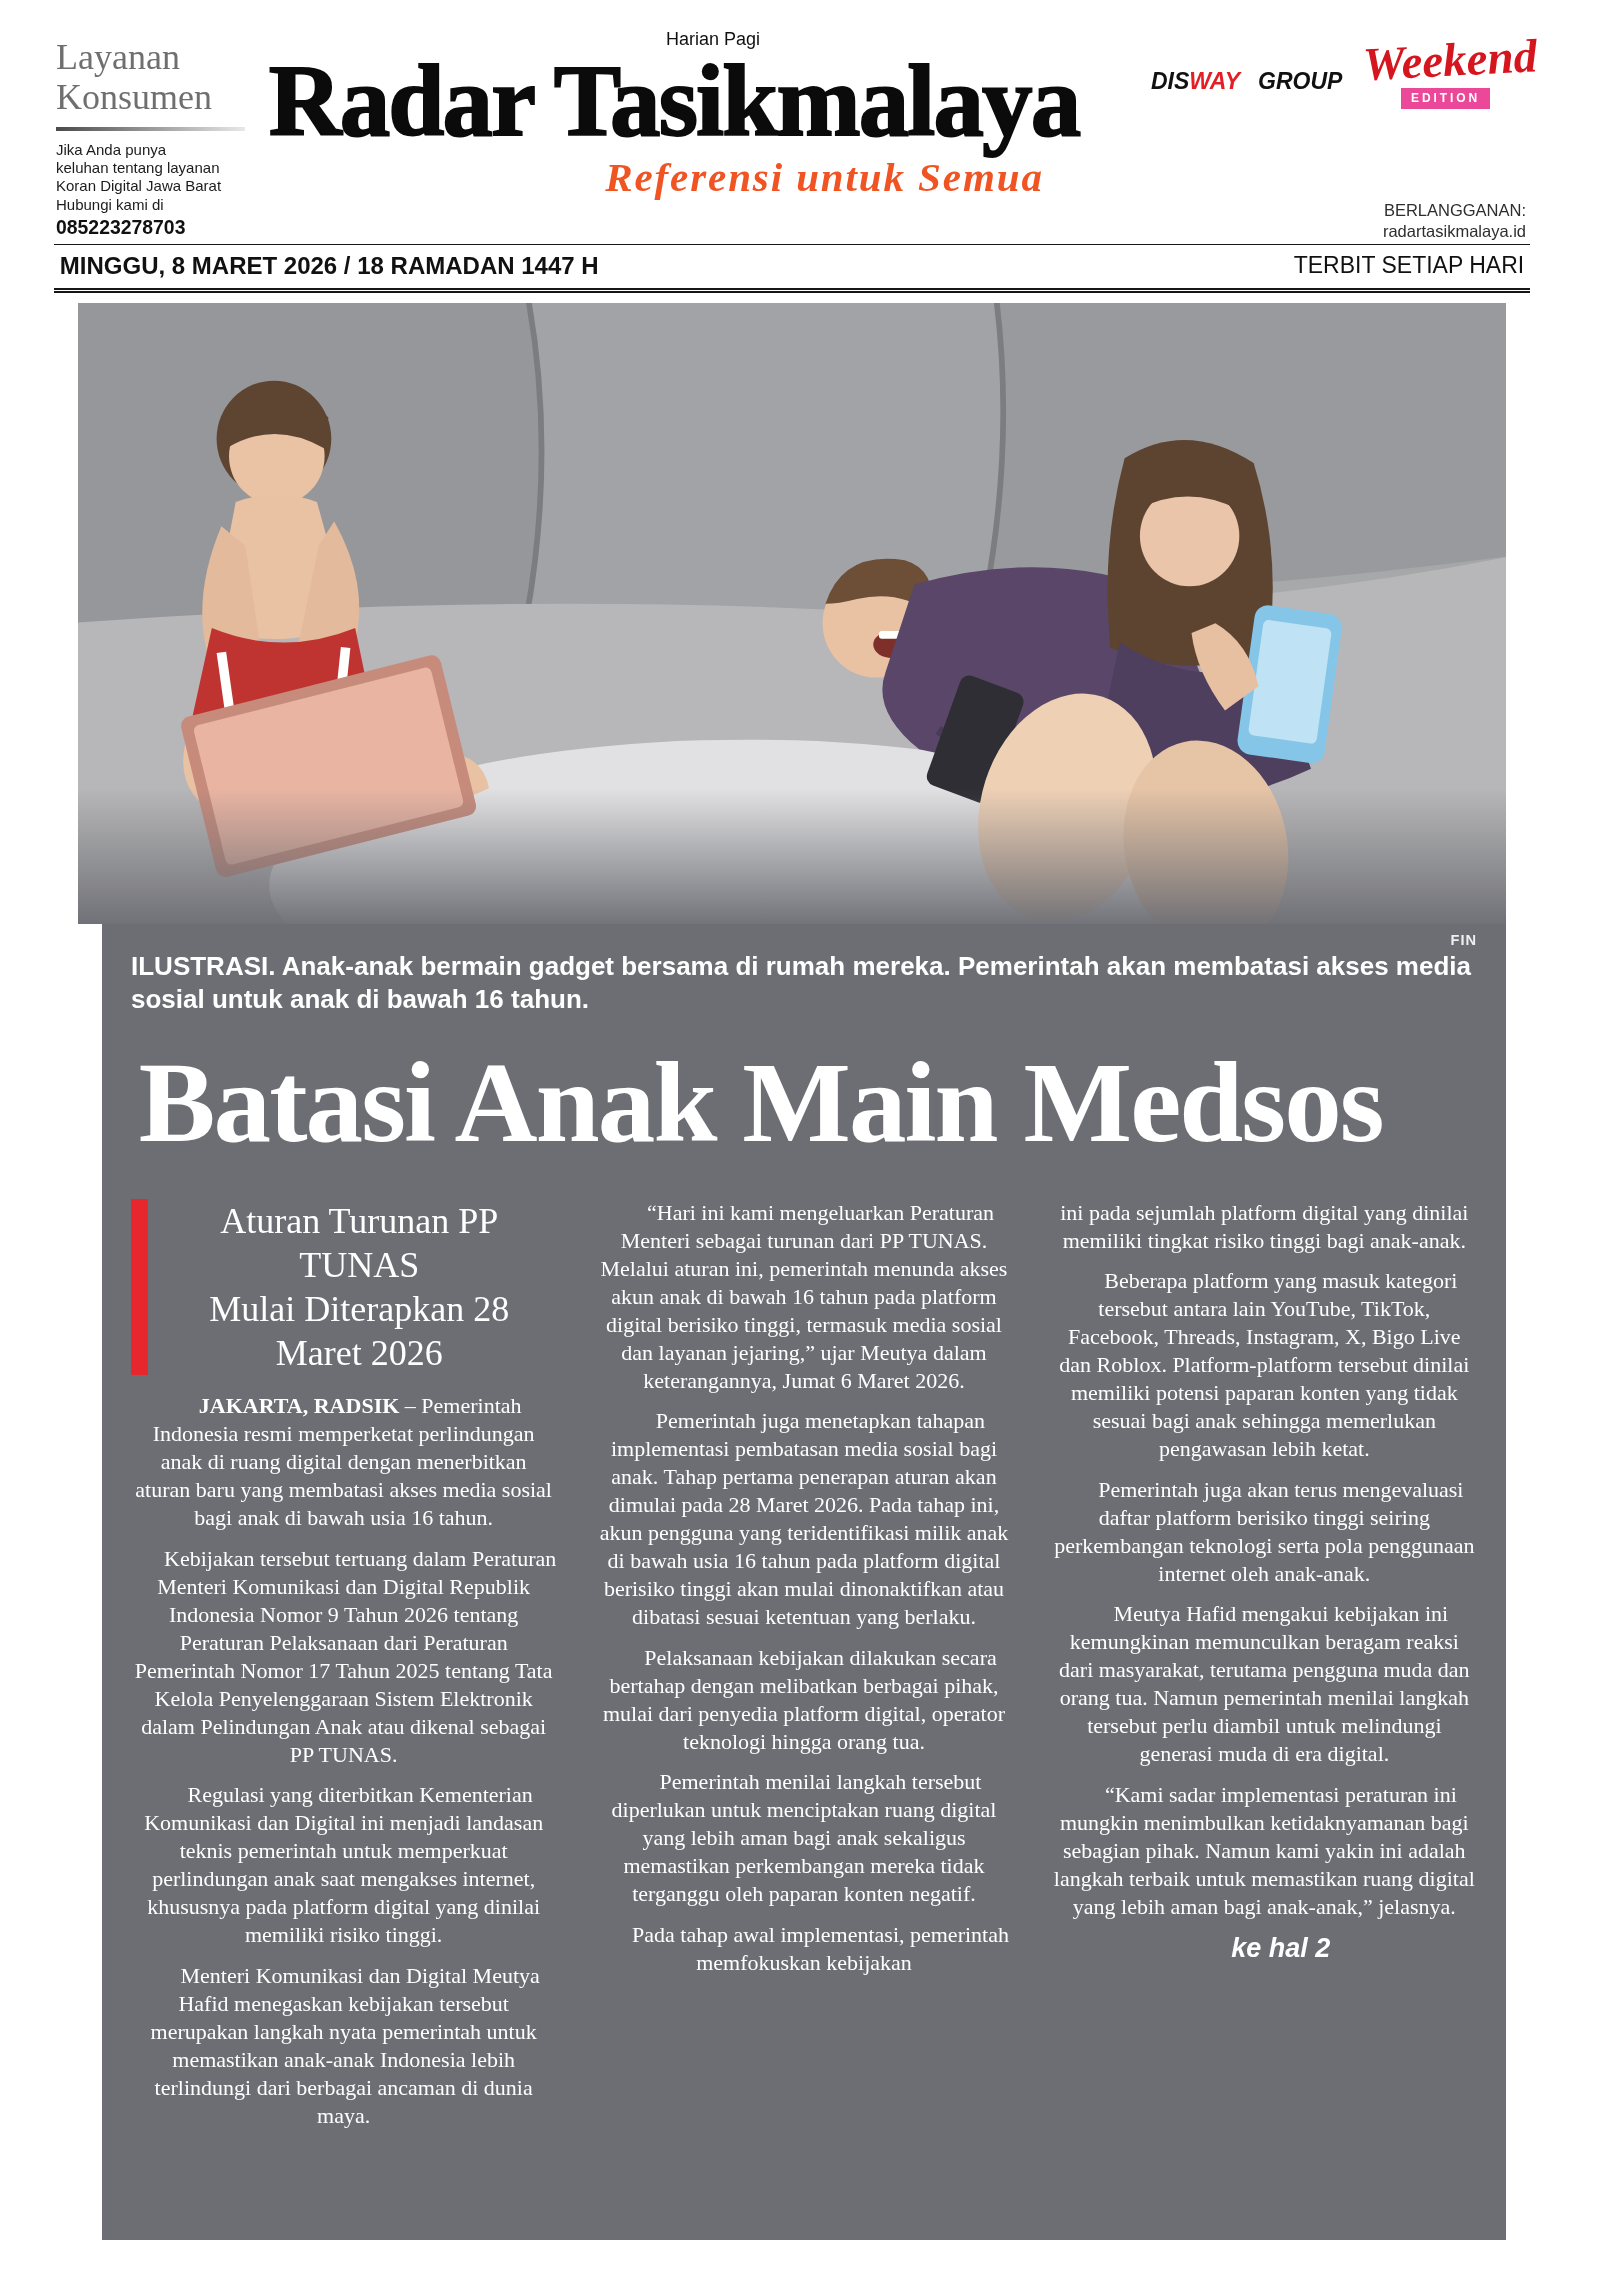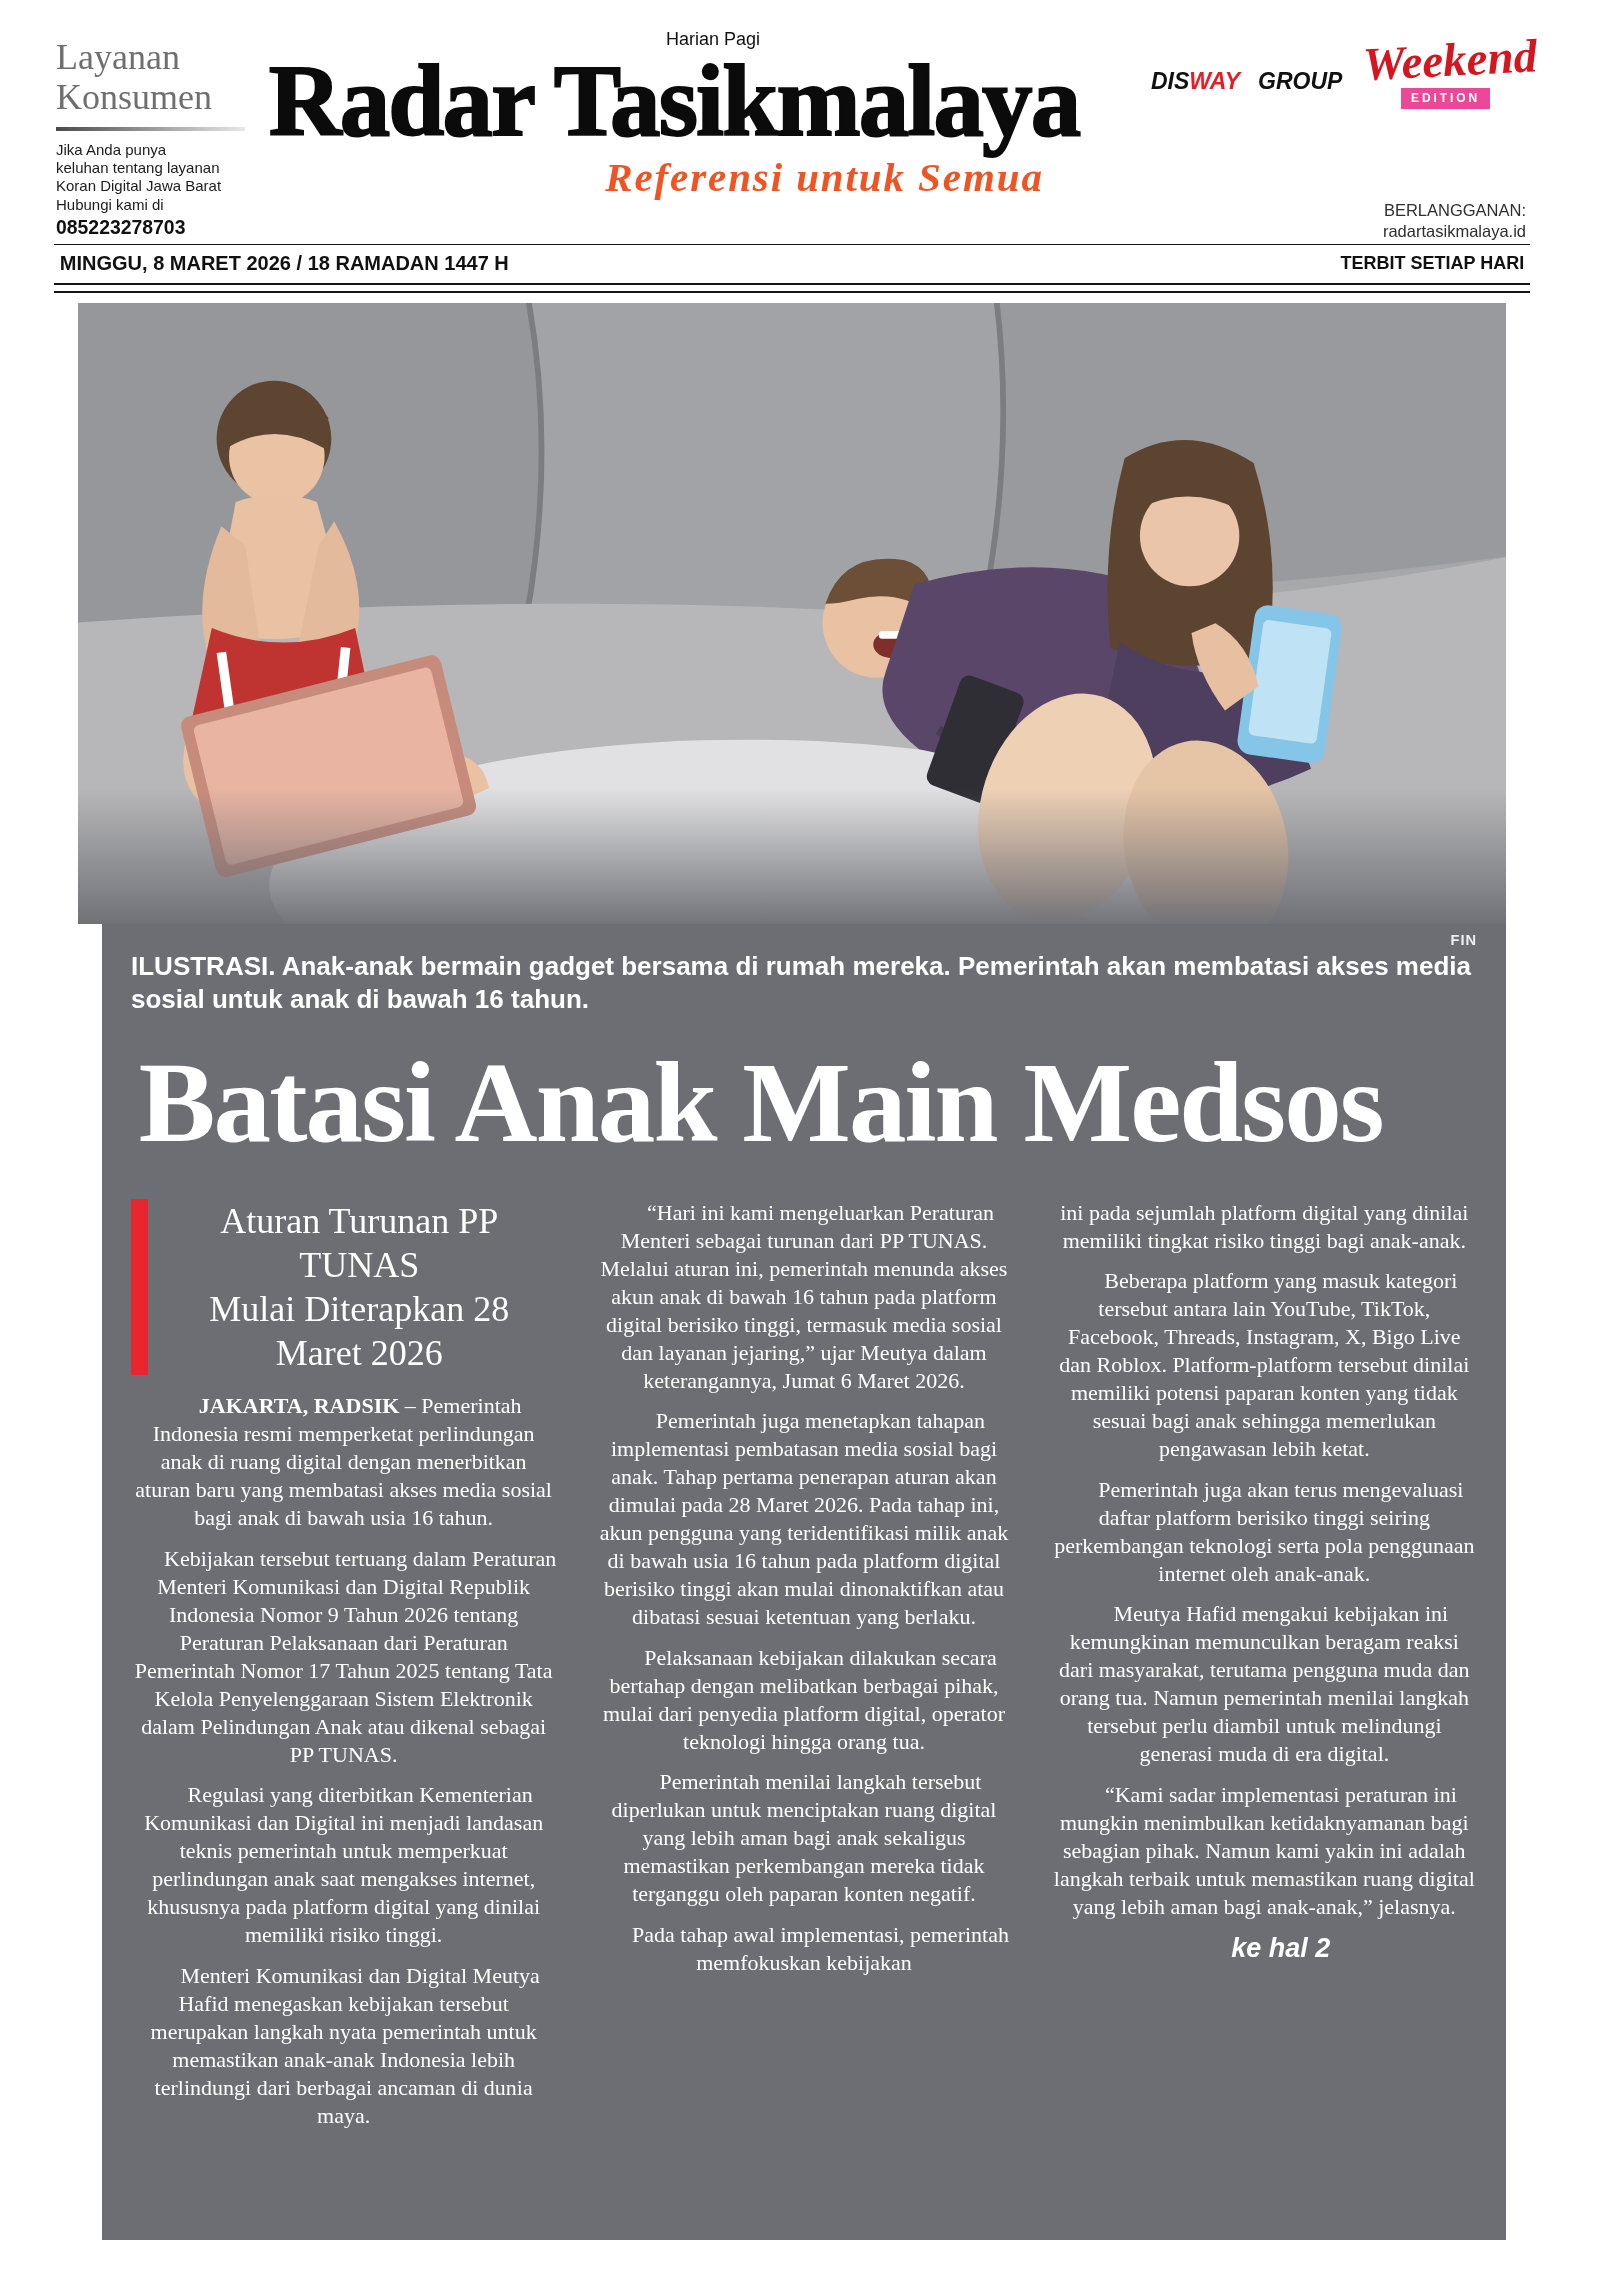--- a/index.html
+++ b/index.html
@@ -35,22 +35,22 @@
                   letter-spacing:2.9px; padding:2.9px 9.7px 3.9px; margin-top:3.9px; }
   .subscribe{ position:absolute; right:58px; top:200px; text-align:right;
               font-family:"Liberation Sans",sans-serif; font-size:16.5px; line-height:1.3; color:#2e2e2e; }
   .subscribe span{ display:block; }
 
   .datebar{ position:absolute; left:54px; right:54px; top:244px;
             border-top:1.9px solid #161616; border-bottom:2.9px solid #161616;
             display:flex; justify-content:space-between; align-items:center;
             padding:6.8px 5.8px 7.8px; }
   .datebar-rule2{ position:absolute; left:54px; right:54px; top:291px; height:1.9px; background:#161616; }
-  .date-left{ font-family:"Liberation Sans",sans-serif; font-weight:700; font-size:20px; }
-  .date-right{ font-family:"Liberation Sans",sans-serif; font-weight:700; font-size:18px; }
+  .date-left{ font-family:"Liberation Sans",sans-serif; font-weight:700; font-size:24px; }
+  .date-right{ font-family:"Liberation Sans",sans-serif; font-weight:400; font-size:23px; }
 
   
   .content{ position:absolute; left:78px; right:78px; top:303px; }
   .photo{ height:621px; position:relative; overflow:hidden; }
   .photo svg{ display:block; width:100%; height:100%; }
 
   .gray-panel{ background:#6d6e74; color:#fff; height:1316px; padding:7.8px 29px 0;margin-left:24px; }
   .credit{ display:block; text-align:right; font-family:"Liberation Sans",sans-serif;
            font-weight:700; font-size:14.6px; letter-spacing:1px; color:#efefef; }
   .caption{ font-family:"Liberation Sans",sans-serif; font-weight:700;

